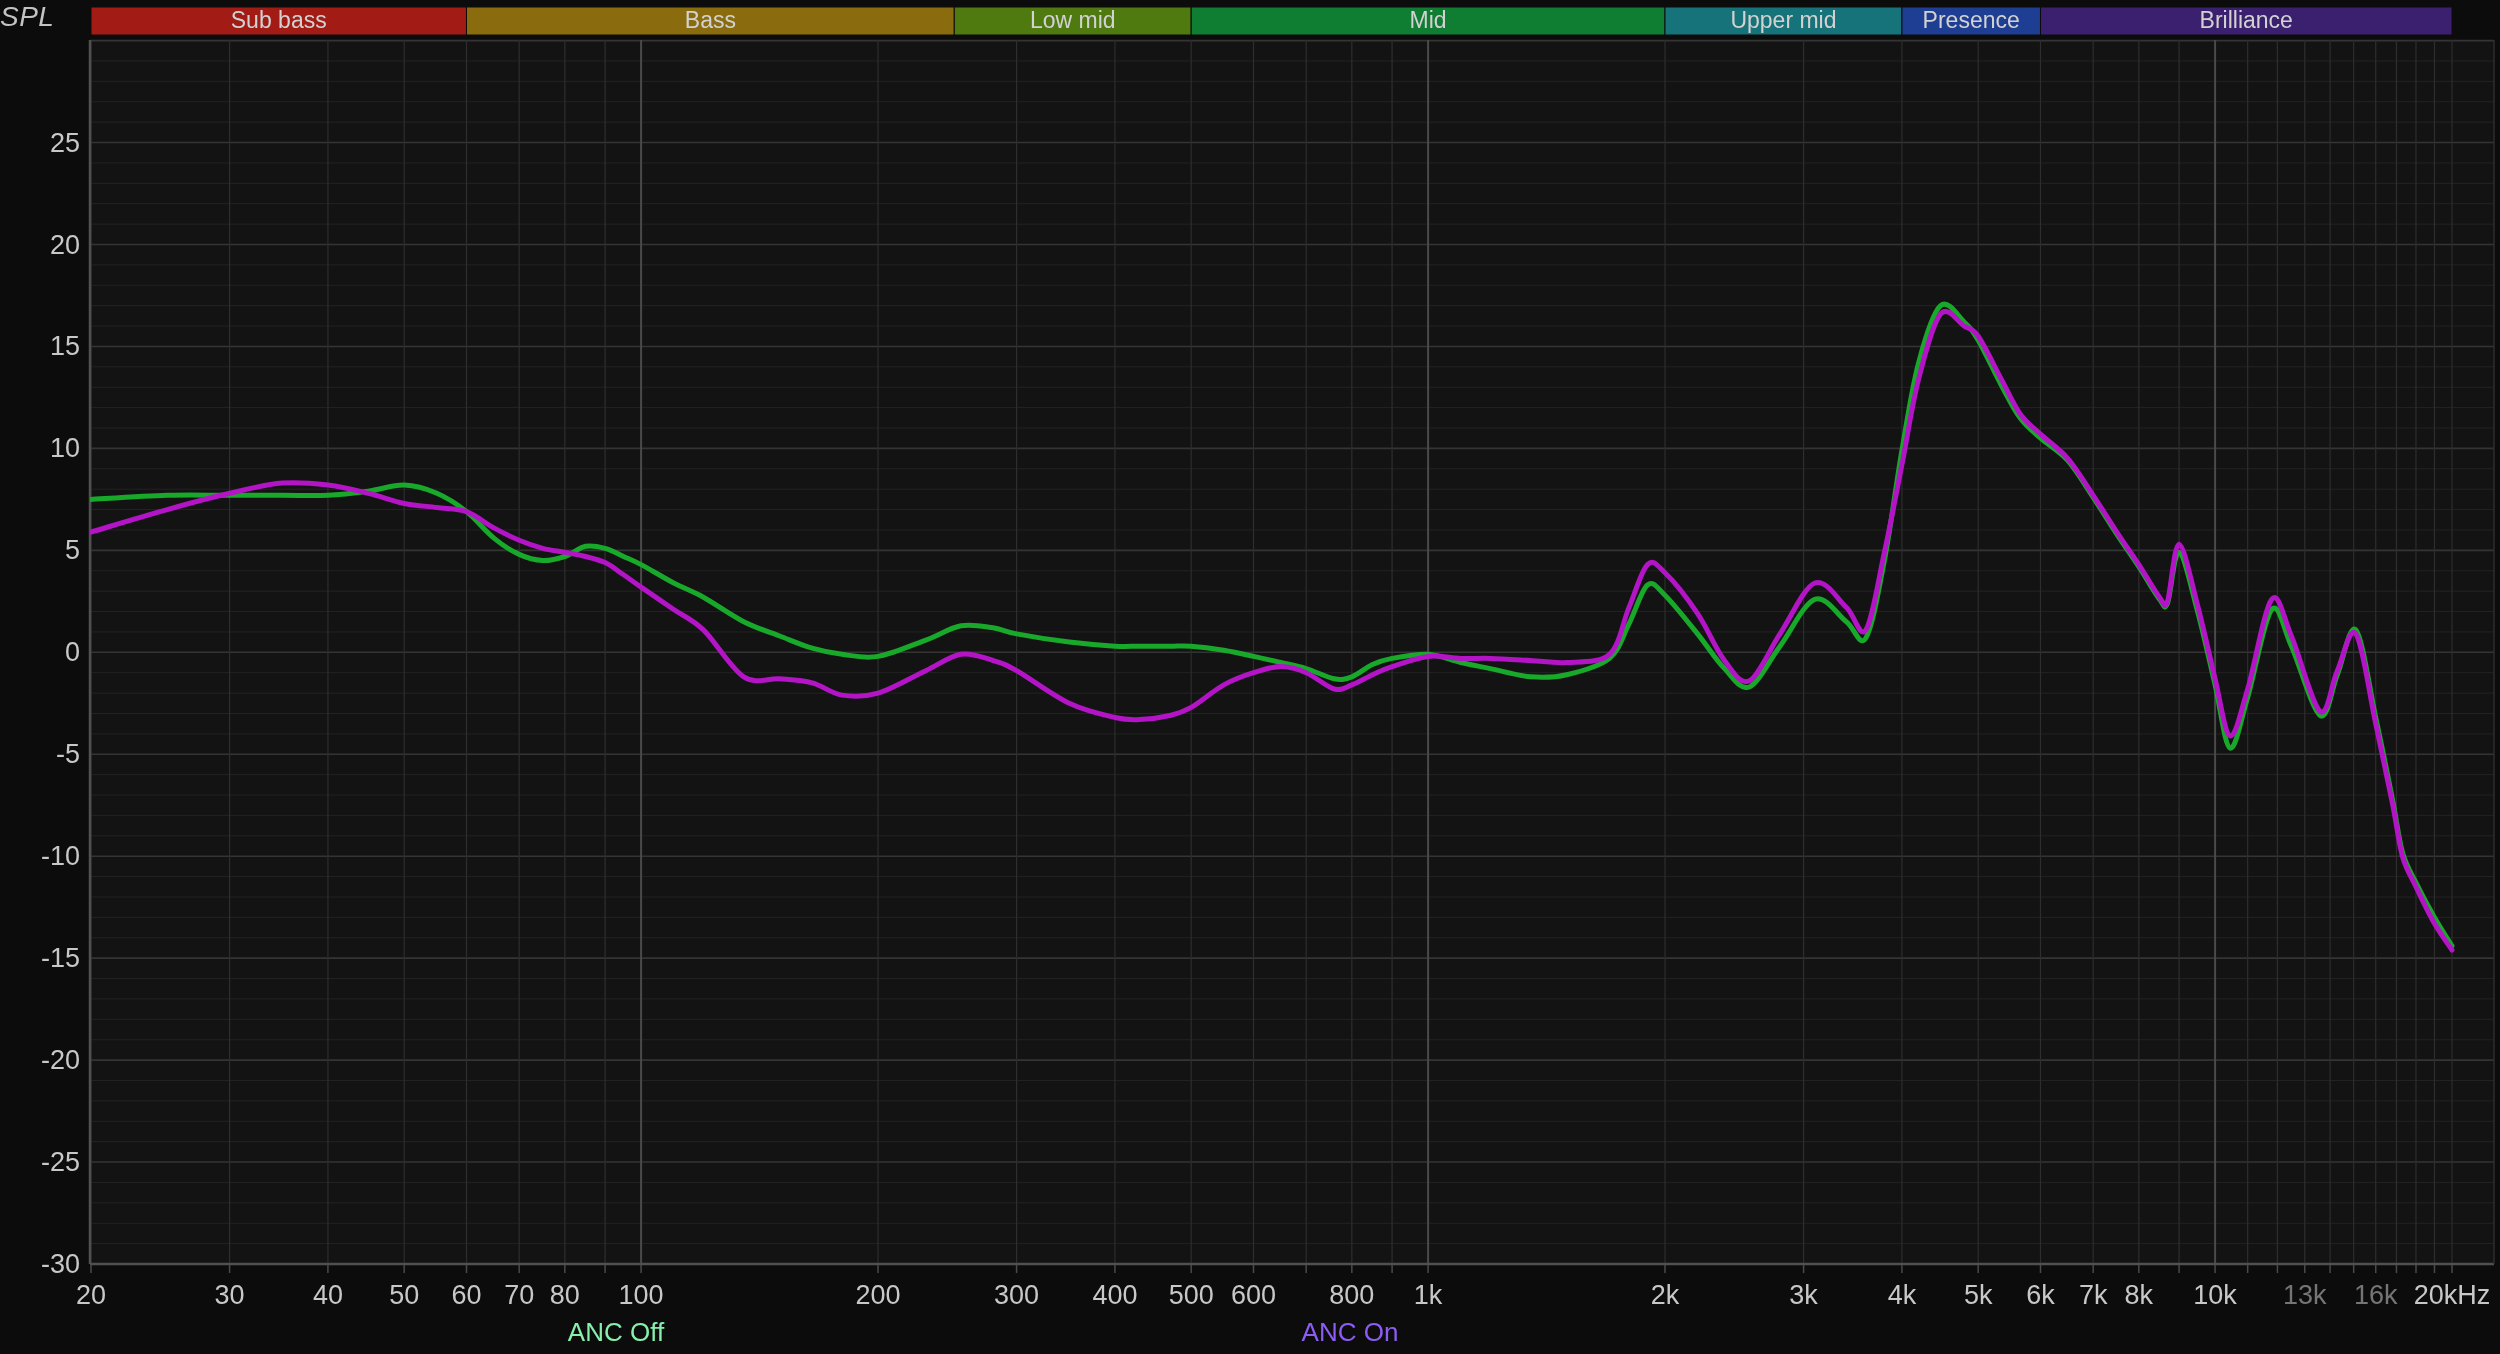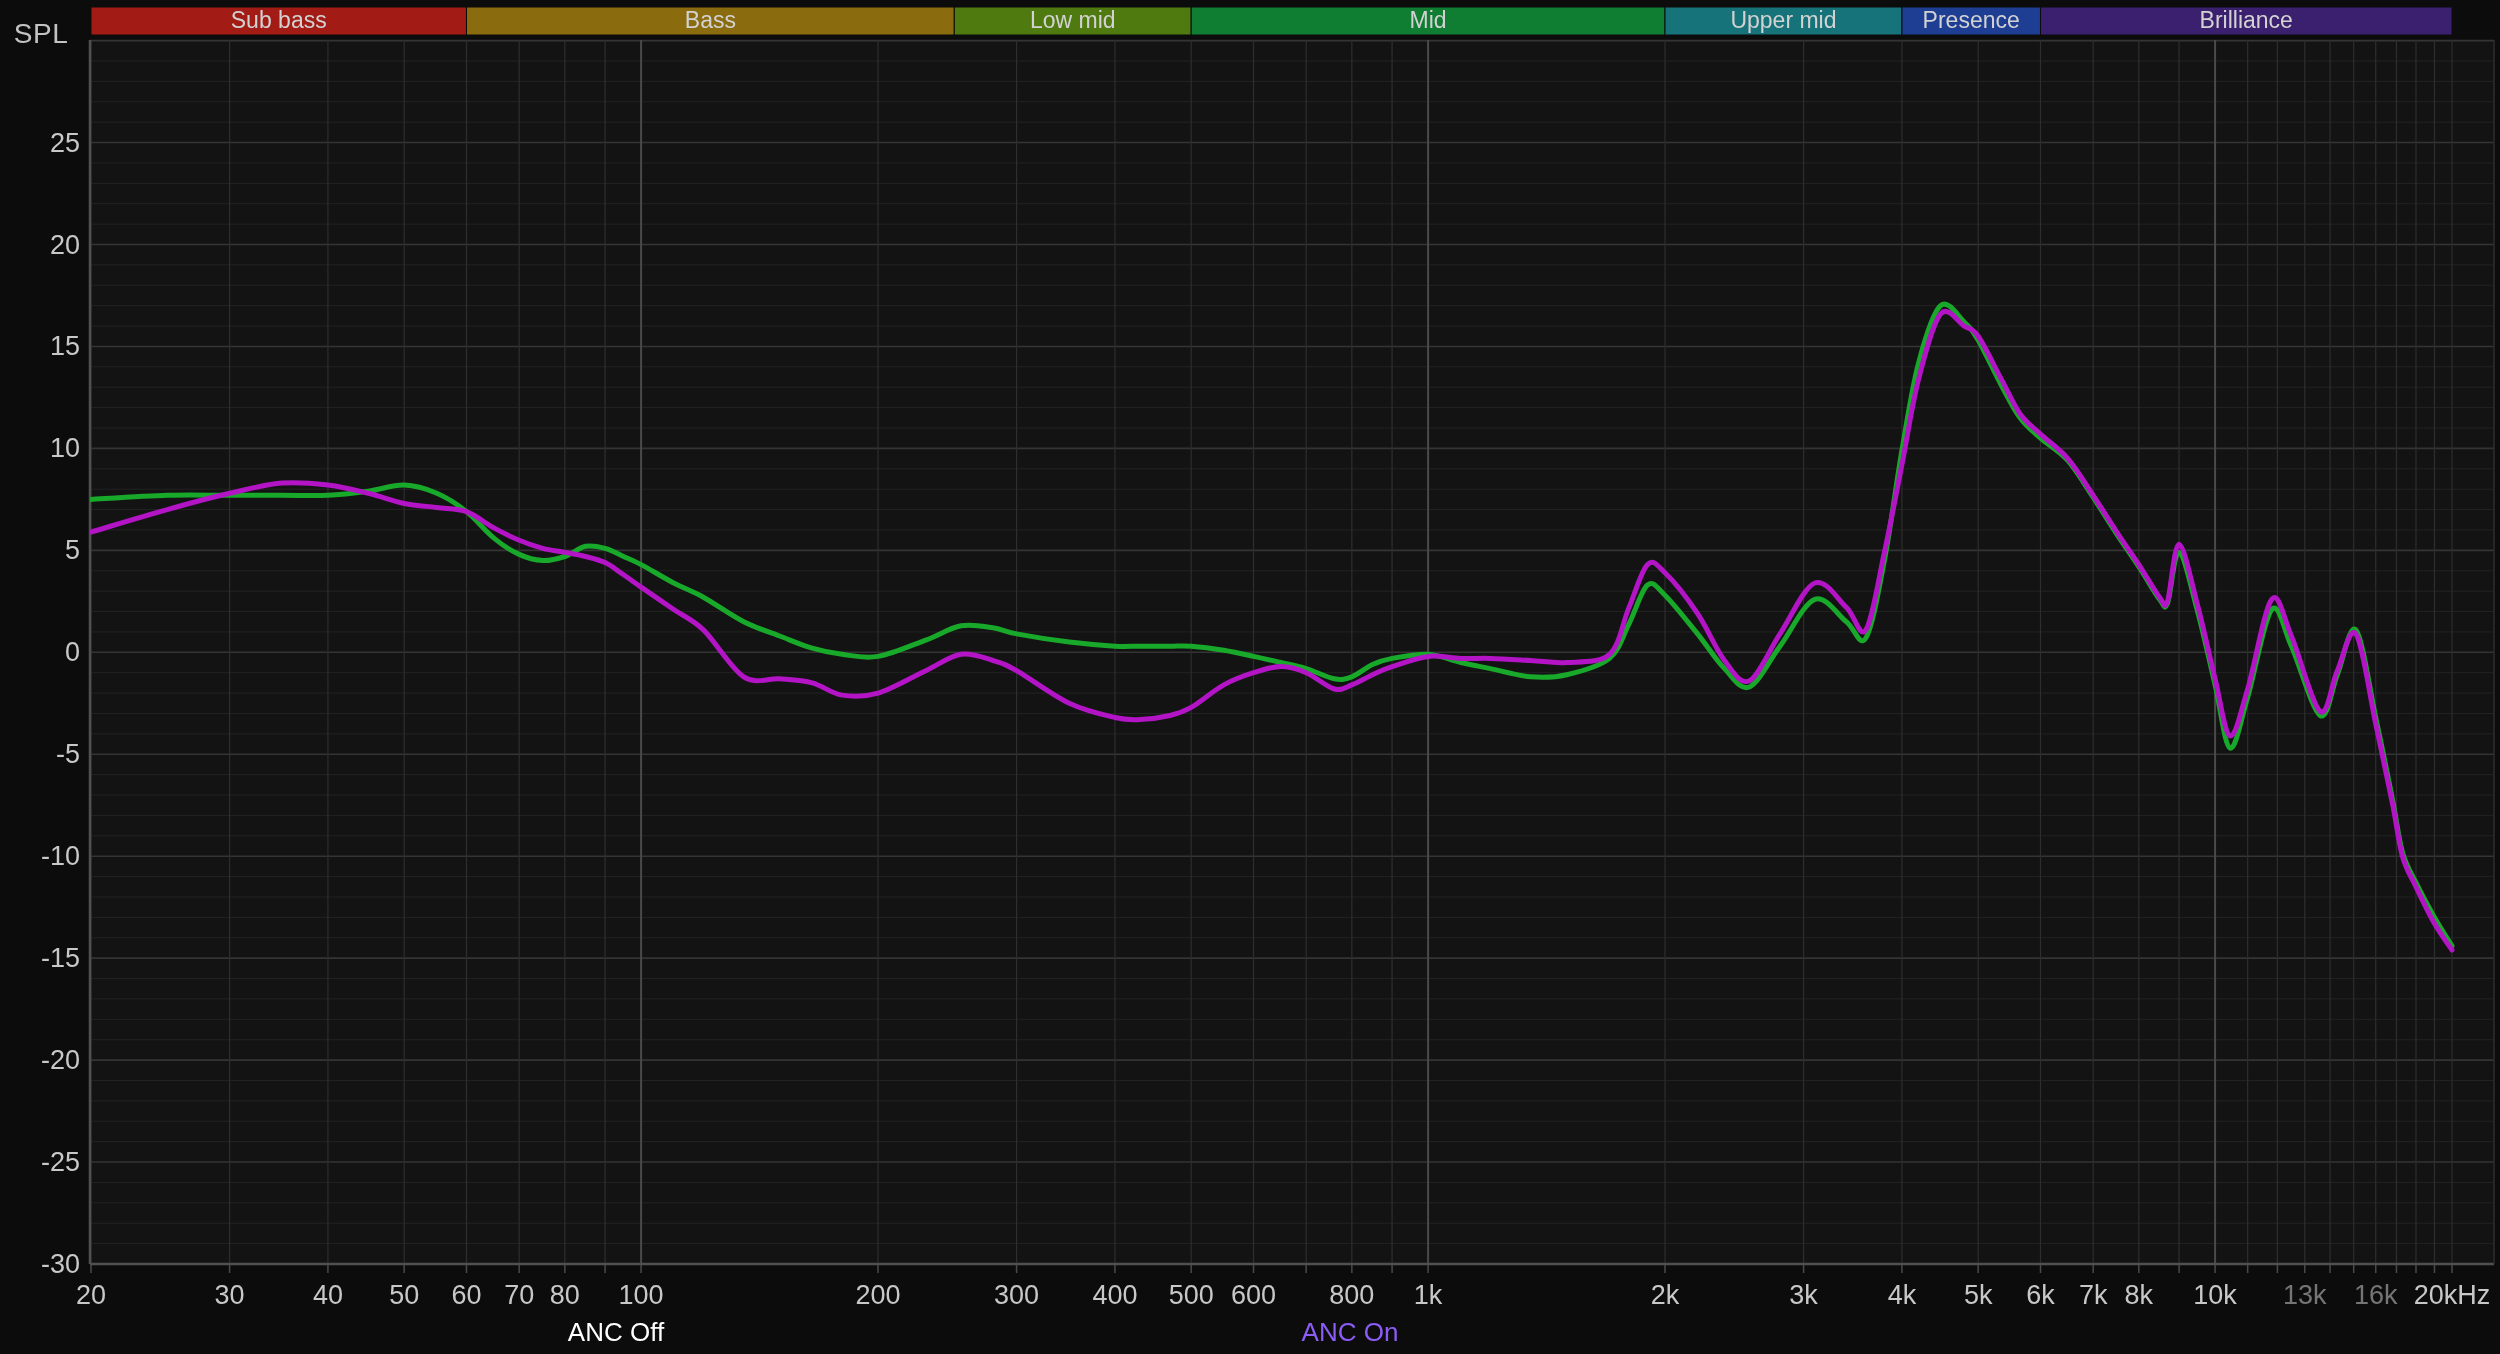--- a/index.html
+++ b/index.html
@@ -13,26 +13,27 @@
   }
   .chart-wrap {
     position: relative;
     width: 2500px;
     height: 1354px;
     background: #0c0c0c;
   }
   #chart-svg { position: absolute; left: 0; top: 0; }
   .spl-label {
     position: absolute;
-    left: 0; top: 18px;
+    left: 0; top: 1px;
     width: 82px;
-    text-align: center;
+    text-align: left;
     color: #c3c3c3;
     font-size: 28px;
     letter-spacing: 0.5px;
+    font-style: italic;
   }
   .legend-item {
     position: absolute;
     top: 1317px;
     transform: translateX(-50%);
     font-size: 26px;
     white-space: nowrap;
   }
 </style>
 </head>
@@ -233,15 +234,15 @@
       <text x="2452" y="1304" fill="#c8c8c8" font-size="27" text-anchor="middle" font-family="Liberation Sans, DejaVu Sans, sans-serif">20kHz</text>
       <defs>
         <clipPath id="plot-clip">
           <rect x="90" y="40" width="2404" height="1224"></rect>
         </clipPath>
       </defs>
       <path d="M 91.0 499.4 C 103.7 498.7, 144.2 496.0, 167.3 495.3 C 190.4 494.6, 210.4 495.3, 229.6 495.3 C 248.8 495.3, 265.9 495.3, 282.3 495.3 C 298.7 495.3, 313.6 496.0, 327.9 495.3 C 342.2 494.6, 355.5 492.9, 368.2 491.2 C 380.9 489.5, 392.7 484.8, 404.2 485.1 C 415.6 485.4, 426.4 488.8, 436.8 493.3 C 447.1 497.7, 457.0 504.1, 466.5 511.6 C 476.0 519.1, 485.1 531.0, 493.9 538.1 C 502.6 545.3, 511.0 550.7, 519.2 554.4 C 527.3 558.2, 535.2 560.2, 542.8 560.5 C 550.4 560.9, 557.7 558.8, 564.8 556.5 C 572.0 554.1, 578.8 547.6, 585.5 546.3 C 592.3 544.9, 598.7 546.6, 605.1 548.3 C 611.4 550.0, 617.6 553.7, 623.6 556.5 C 629.6 559.2, 632.7 560.2, 641.1 564.6 C 649.4 569.0, 663.3 577.5, 673.7 583.0 C 684.1 588.4, 691.7 590.8, 703.4 597.2 C 715.1 603.7, 731.0 615.3, 743.7 621.7 C 756.4 628.2, 768.2 631.6, 779.7 636.0 C 791.1 640.4, 801.9 645.2, 812.2 648.2 C 822.6 651.3, 831.0 653.0, 842.0 654.3 C 852.9 655.7, 864.0 658.8, 878.0 656.4 C 892.0 654.0, 911.9 645.2, 925.8 640.1 C 939.6 635.0, 949.8 627.8, 961.0 625.8 C 972.2 623.8, 983.7 626.5, 993.0 627.8 C 1002.3 629.2, 1003.9 631.6, 1016.6 633.9 C 1029.3 636.3, 1052.9 640.1, 1069.3 642.1 C 1085.7 644.1, 1103.2 645.5, 1114.9 646.2 C 1126.6 646.9, 1130.4 646.2, 1139.6 646.2 C 1148.8 646.2, 1161.4 646.2, 1170.0 646.2 C 1178.6 646.2, 1182.2 645.5, 1191.2 646.2 C 1200.1 646.9, 1213.4 648.6, 1223.8 650.3 C 1234.1 652.0, 1244.0 654.3, 1253.5 656.4 C 1263.0 658.4, 1272.1 660.5, 1280.9 662.5 C 1289.6 664.5, 1297.3 665.9, 1306.2 668.6 C 1315.1 671.3, 1326.7 677.4, 1334.3 678.8 C 1341.9 680.2, 1345.4 679.1, 1351.8 676.8 C 1358.2 674.4, 1365.8 667.6, 1372.5 664.5 C 1379.3 661.5, 1382.8 660.1, 1392.1 658.4 C 1401.3 656.7, 1416.7 653.7, 1428.1 654.3 C 1439.5 655.0, 1450.3 660.1, 1460.7 662.5 C 1471.1 664.9, 1478.7 666.2, 1490.4 668.6 C 1502.1 671.0, 1518.0 675.7, 1530.7 676.8 C 1543.4 677.8, 1553.5 677.8, 1566.7 674.7 C 1579.8 671.7, 1599.1 666.9, 1609.5 658.4 C 1619.8 649.9, 1622.7 636.0, 1629.0 623.8 C 1635.3 611.5, 1641.5 589.8, 1647.5 585.0 C 1653.5 580.3, 1656.6 587.1, 1665.0 595.2 C 1673.4 603.4, 1687.7 621.7, 1697.6 633.9 C 1707.5 646.2, 1715.8 659.8, 1724.5 668.6 C 1733.1 677.4, 1740.1 690.7, 1749.4 687.0 C 1758.6 683.2, 1769.1 660.8, 1780.0 646.2 C 1790.9 631.6, 1803.7 603.4, 1814.8 599.3 C 1825.9 595.2, 1837.8 615.3, 1846.4 621.7 C 1854.9 628.2, 1859.6 648.2, 1865.9 638.0 C 1872.2 627.8, 1878.4 591.8, 1884.4 560.5 C 1890.4 529.3, 1896.2 483.4, 1901.9 450.4 C 1907.6 417.5, 1912.1 386.9, 1918.6 362.8 C 1925.0 338.6, 1933.0 312.5, 1940.6 305.7 C 1948.3 298.9, 1958.0 316.2, 1964.2 322.0 C 1970.5 327.8, 1972.0 329.8, 1978.2 340.3 C 1984.4 350.9, 1994.3 372.3, 2001.3 385.2 C 2008.3 398.1, 2013.4 409.0, 2020.0 417.8 C 2026.5 426.7, 2032.5 431.1, 2040.5 438.2 C 2048.5 445.3, 2059.1 450.8, 2067.9 460.6 C 2076.6 470.5, 2085.0 485.1, 2093.2 497.3 C 2101.3 509.6, 2109.2 522.5, 2116.8 534.0 C 2124.4 545.6, 2131.7 555.8, 2138.8 566.7 C 2146.0 577.5, 2154.8 593.2, 2159.5 599.3 C 2164.3 605.4, 2164.2 611.2, 2167.5 603.4 C 2170.7 595.5, 2174.1 551.0, 2179.1 552.4 C 2184.1 553.7, 2191.6 589.4, 2197.6 611.5 C 2203.6 633.6, 2209.7 662.2, 2215.1 684.9 C 2220.5 707.7, 2224.7 746.1, 2230.1 748.1 C 2235.6 750.2, 2240.7 720.3, 2247.7 697.2 C 2254.6 674.0, 2264.4 618.0, 2271.7 609.5 C 2278.9 601.0, 2283.3 628.5, 2291.4 646.2 C 2299.4 663.9, 2312.5 710.8, 2320.2 715.5 C 2327.8 720.3, 2331.4 689.0, 2337.3 674.7 C 2343.3 660.5, 2349.5 622.7, 2355.9 629.9 C 2362.3 637.0, 2369.7 689.3, 2375.7 717.5 C 2381.8 745.8, 2388.0 776.7, 2392.4 799.1 C 2396.9 821.5, 2398.5 838.2, 2402.4 852.1 C 2406.4 866.1, 2410.6 871.8, 2416.0 882.7 C 2421.3 893.6, 2428.5 906.8, 2434.5 917.4 C 2440.5 927.9, 2449.1 941.2, 2452.0 945.9" fill="none" stroke="#18a82a" stroke-width="5" stroke-linecap="round" stroke-linejoin="round" clip-path="url(#plot-clip)"></path>
       <path d="M 91.0 532.0 C 103.7 528.3, 144.2 516.0, 167.3 509.6 C 190.4 503.1, 210.4 497.7, 229.6 493.3 C 248.8 488.8, 265.9 484.4, 282.3 483.1 C 298.7 481.7, 313.6 483.4, 327.9 485.1 C 342.2 486.8, 355.5 490.2, 368.2 493.3 C 380.9 496.3, 392.7 501.1, 404.2 503.5 C 415.6 505.8, 426.4 506.2, 436.8 507.5 C 447.1 508.9, 457.0 508.2, 466.5 511.6 C 476.0 515.0, 485.1 523.2, 493.9 527.9 C 502.6 532.7, 511.0 536.8, 519.2 540.2 C 527.3 543.6, 535.2 546.3, 542.8 548.3 C 550.4 550.3, 557.7 551.0, 564.8 552.4 C 572.0 553.7, 578.8 554.8, 585.5 556.5 C 592.3 558.2, 598.7 559.5, 605.1 562.6 C 611.4 565.6, 617.6 570.7, 623.6 574.8 C 629.6 578.9, 632.7 581.3, 641.1 587.1 C 649.4 592.8, 663.3 602.3, 673.7 609.5 C 684.1 616.6, 691.7 618.7, 703.4 629.9 C 715.1 641.1, 731.0 668.6, 743.7 676.8 C 756.4 684.9, 768.2 677.8, 779.7 678.8 C 791.1 679.8, 801.9 680.2, 812.2 682.9 C 822.6 685.6, 831.0 693.4, 842.0 695.1 C 852.9 696.8, 864.0 697.2, 878.0 693.1 C 892.0 689.0, 911.9 677.1, 925.8 670.7 C 939.6 664.2, 949.8 656.0, 961.0 654.3 C 972.2 652.6, 983.7 657.7, 993.0 660.5 C 1002.3 663.2, 1003.9 663.5, 1016.6 670.7 C 1029.3 677.8, 1052.9 695.5, 1069.3 703.3 C 1085.7 711.1, 1103.2 714.8, 1114.9 717.5 C 1126.6 720.3, 1130.4 719.9, 1139.6 719.6 C 1148.8 719.2, 1161.4 717.5, 1170.0 715.5 C 1178.6 713.5, 1182.2 712.5, 1191.2 707.4 C 1200.1 702.3, 1213.4 690.7, 1223.8 684.9 C 1234.1 679.1, 1244.0 675.7, 1253.5 672.7 C 1263.0 669.6, 1272.1 666.6, 1280.9 666.6 C 1289.6 666.6, 1297.3 669.0, 1306.2 672.7 C 1315.1 676.4, 1326.7 687.0, 1334.3 689.0 C 1341.9 691.0, 1345.4 687.3, 1351.8 684.9 C 1358.2 682.5, 1365.8 677.8, 1372.5 674.7 C 1379.3 671.7, 1382.8 669.6, 1392.1 666.6 C 1401.3 663.5, 1416.7 657.7, 1428.1 656.4 C 1439.5 655.0, 1450.3 658.1, 1460.7 658.4 C 1471.1 658.8, 1478.7 658.1, 1490.4 658.4 C 1502.1 658.8, 1518.0 659.8, 1530.7 660.5 C 1543.4 661.1, 1553.5 663.5, 1566.7 662.5 C 1579.8 661.5, 1599.1 663.5, 1609.5 654.3 C 1619.8 645.2, 1622.7 622.4, 1629.0 607.4 C 1635.3 592.5, 1641.5 570.4, 1647.5 564.6 C 1653.5 558.8, 1656.6 564.6, 1665.0 572.8 C 1673.4 580.9, 1687.7 598.9, 1697.6 613.6 C 1707.5 628.2, 1715.8 649.2, 1724.5 660.5 C 1733.1 671.7, 1740.1 685.3, 1749.4 680.8 C 1758.6 676.4, 1769.1 650.3, 1780.0 633.9 C 1790.9 617.6, 1803.7 587.4, 1814.8 583.0 C 1825.9 578.6, 1837.8 599.6, 1846.4 607.4 C 1854.9 615.3, 1859.6 639.0, 1865.9 629.9 C 1872.2 620.7, 1878.4 579.9, 1884.4 552.4 C 1890.4 524.9, 1896.2 493.6, 1901.9 464.7 C 1907.6 435.8, 1912.1 404.2, 1918.6 379.1 C 1925.0 353.9, 1933.0 322.7, 1940.6 313.8 C 1948.3 305.0, 1958.0 322.3, 1964.2 326.1 C 1970.5 329.8, 1972.0 327.4, 1978.2 336.3 C 1984.4 345.1, 1994.3 366.2, 2001.3 379.1 C 2008.3 392.0, 2013.4 404.6, 2020.0 413.7 C 2026.5 422.9, 2032.5 426.7, 2040.5 434.1 C 2048.5 441.6, 2059.1 448.4, 2067.9 458.6 C 2076.6 468.8, 2085.0 483.1, 2093.2 495.3 C 2101.3 507.5, 2109.2 520.4, 2116.8 532.0 C 2124.4 543.6, 2131.7 553.7, 2138.8 564.6 C 2146.0 575.5, 2154.8 591.1, 2159.5 597.2 C 2164.3 603.4, 2164.2 610.2, 2167.5 601.3 C 2170.7 592.5, 2174.1 543.6, 2179.1 544.2 C 2184.1 544.9, 2191.6 583.0, 2197.6 605.4 C 2203.6 627.8, 2209.7 657.1, 2215.1 678.8 C 2220.5 700.6, 2224.7 734.2, 2230.1 735.9 C 2235.6 737.6, 2240.7 711.8, 2247.7 689.0 C 2254.6 666.2, 2264.4 608.1, 2271.7 599.3 C 2278.9 590.5, 2283.3 617.3, 2291.4 636.0 C 2299.4 654.7, 2312.5 705.7, 2320.2 711.4 C 2327.8 717.2, 2331.4 683.6, 2337.3 670.7 C 2343.3 657.7, 2349.5 625.1, 2355.9 633.9 C 2362.3 642.8, 2369.7 695.5, 2375.7 723.7 C 2381.8 751.9, 2388.0 781.1, 2392.4 803.2 C 2396.9 825.3, 2398.5 842.3, 2402.4 856.2 C 2406.4 870.1, 2410.6 875.6, 2416.0 886.8 C 2421.3 898.0, 2428.5 913.0, 2434.5 923.5 C 2440.5 934.0, 2449.1 945.6, 2452.0 950.0" fill="none" stroke="#b214c6" stroke-width="5" stroke-linecap="round" stroke-linejoin="round" clip-path="url(#plot-clip)"></path>
     </svg>
   <div class="spl-label">SPL</div>
-  <div class="legend-item" style="left: 616px; color: #ffffff; text-align: right;">ANC Off</div>
+  <div class="legend-item" style="left: 616px; color: #86efac; text-align: right;">ANC Off</div>
   <div class="legend-item" style="left: 1350px; color: #8b5cf6;">ANC On</div>
 </div>
 
 </body></html>

